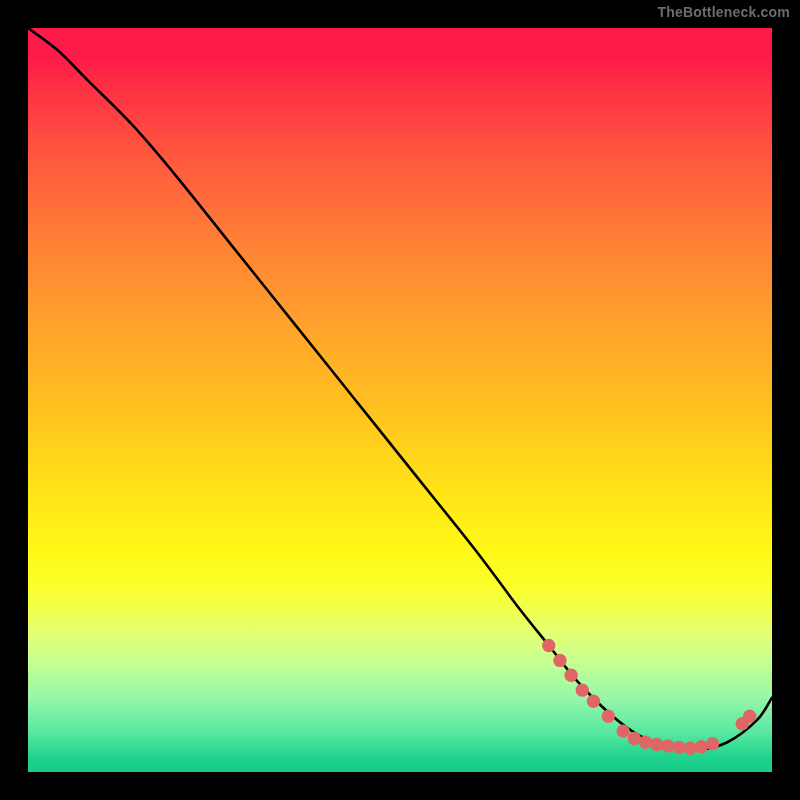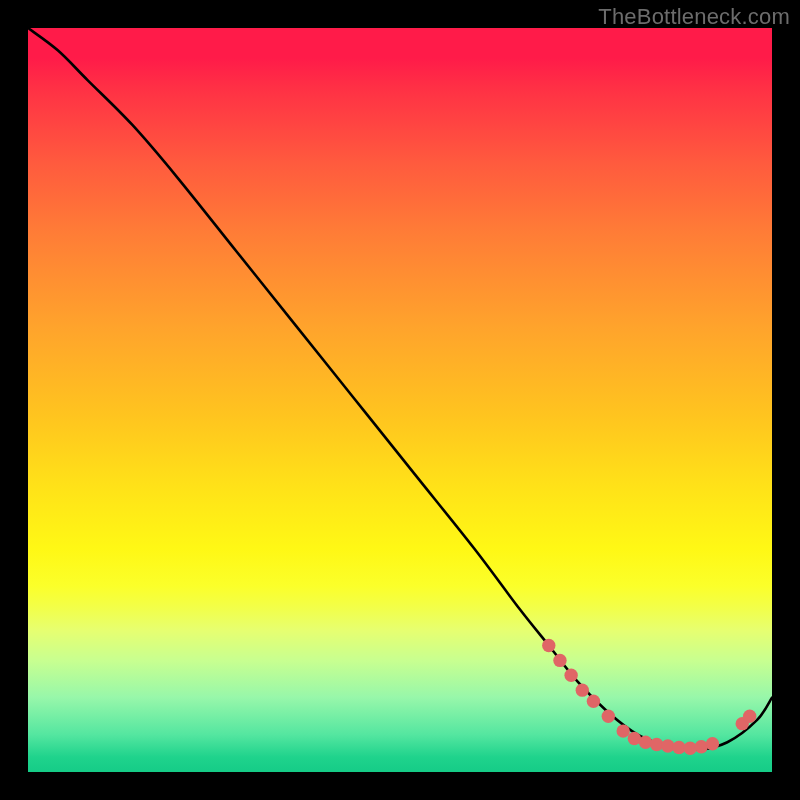--- a/index.html
+++ b/index.html
@@ -15,22 +15,22 @@
     position: relative;
     width: 800px;
     height: 800px;
     background: #000;
   }
   .attribution {
     position: absolute;
     top: 4px;
     right: 10px;
     color: #6c6c6c;
-    font-size: 22px;
-    font-weight: 400;
+    font-size: 14px;
+    font-weight: 700;
     letter-spacing: 0.2px;
     z-index: 30;
   }
   .plot-area {
     position: absolute;
     left: 28px;
     top: 28px;
     width: 744px;
     height: 744px;
     background: linear-gradient(

